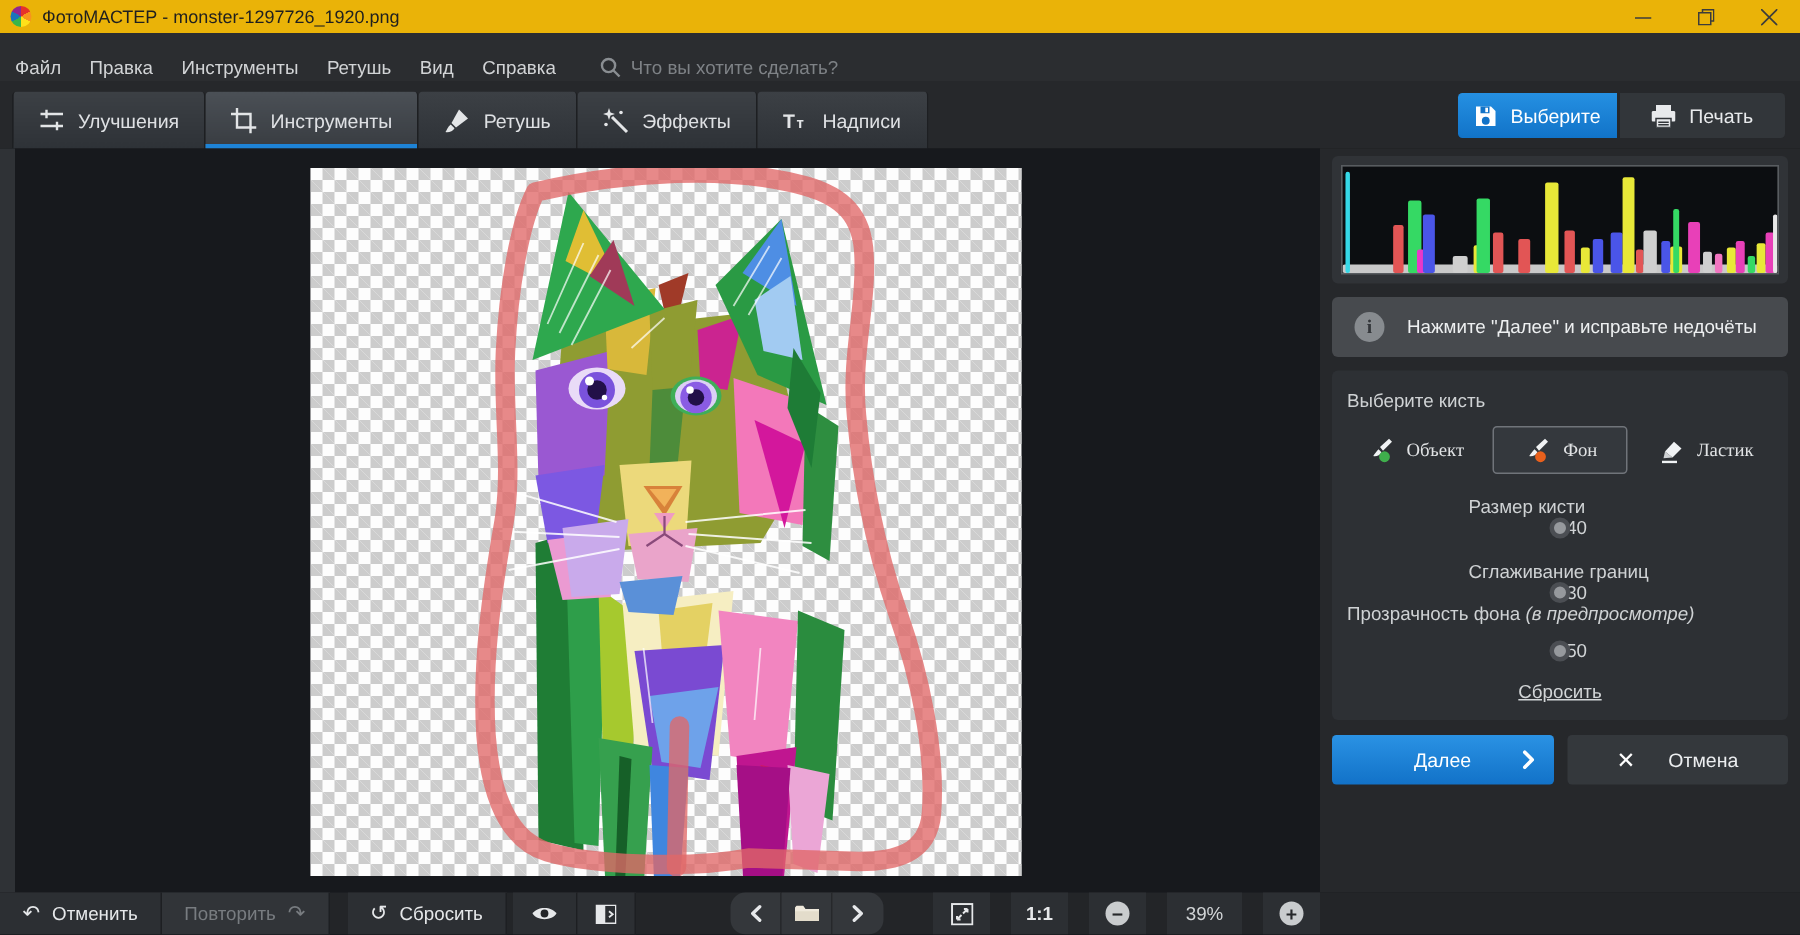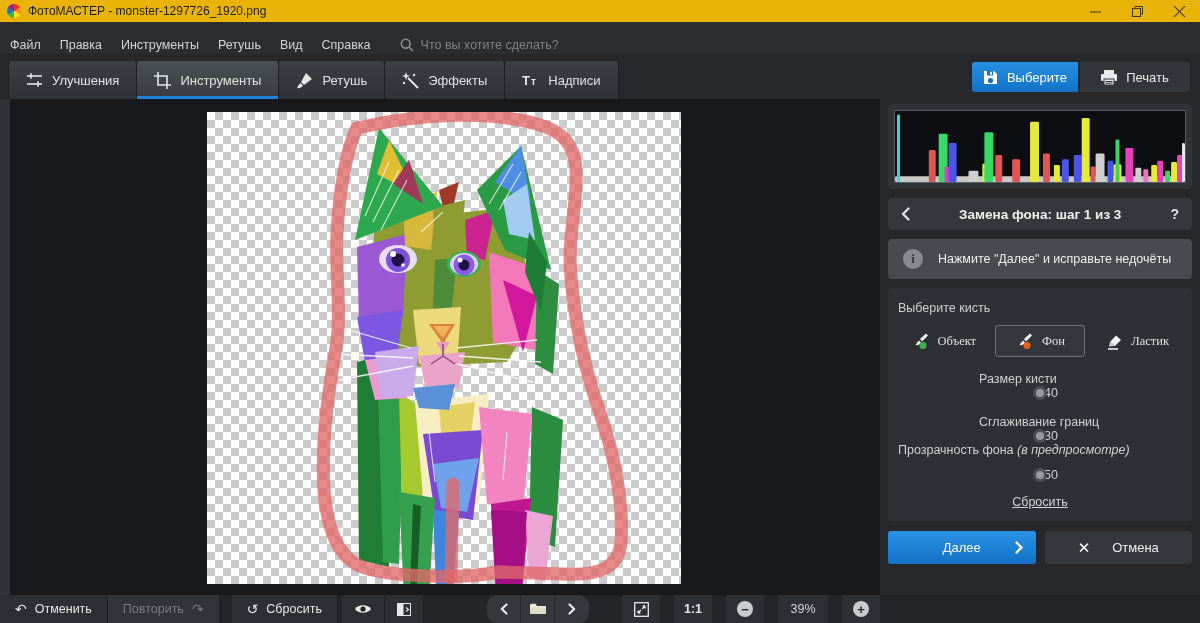--- a/index.html
+++ b/index.html
@@ -316,29 +316,20 @@
             <rect x="250" width="5" y="62.32000000000001" height="13.68" fill="#f075c0" rx="1.5"></rect>
             <rect x="258" width="6" y="57.76" height="18.24" fill="#e8e838" rx="1.5"></rect>
             <rect x="264" width="6" y="53.199999999999996" height="22.8" fill="#e840b8" rx="1.5"></rect>
             <rect x="272" width="5" y="63.839999999999996" height="12.16" fill="#35d964" rx="1.5"></rect>
             <rect x="278" width="6" y="54.72" height="21.28" fill="#e8e838" rx="1.5"></rect>
             <rect x="284" width="6" y="47.12" height="28.88" fill="#e840b8" rx="1.5"></rect>
             <rect x="289" width="3" y="34.199999999999996" height="41.800000000000004" fill="#e8e8e8" rx="1.5"></rect>
           </svg>
       </div>
 
-      <div class="step-header">
-        <span class="icon-btn">
-          <svg width="9" height="14" viewBox="0 0 9 14" fill="none" stroke="#dfe2e4" stroke-width="2.4" stroke-linecap="round" stroke-linejoin="round">
-              <polyline points="7.5,1.5 2,7 7.5,12.5"></polyline>
-            </svg>
-        </span>
-        <span class="step-title">Замена фона: шаг 1 из 3</span>
-        <span class="icon-btn">?</span>
-      </div>
 
       <div class="info-box">
         <span class="info-icon">i</span>
         <span>Нажмите "Далее" и исправьте недочёты</span>
       </div>
 
       <div class="brush-card">
         <div>Выберите кисть</div>
 
         <div class="brush-row">

